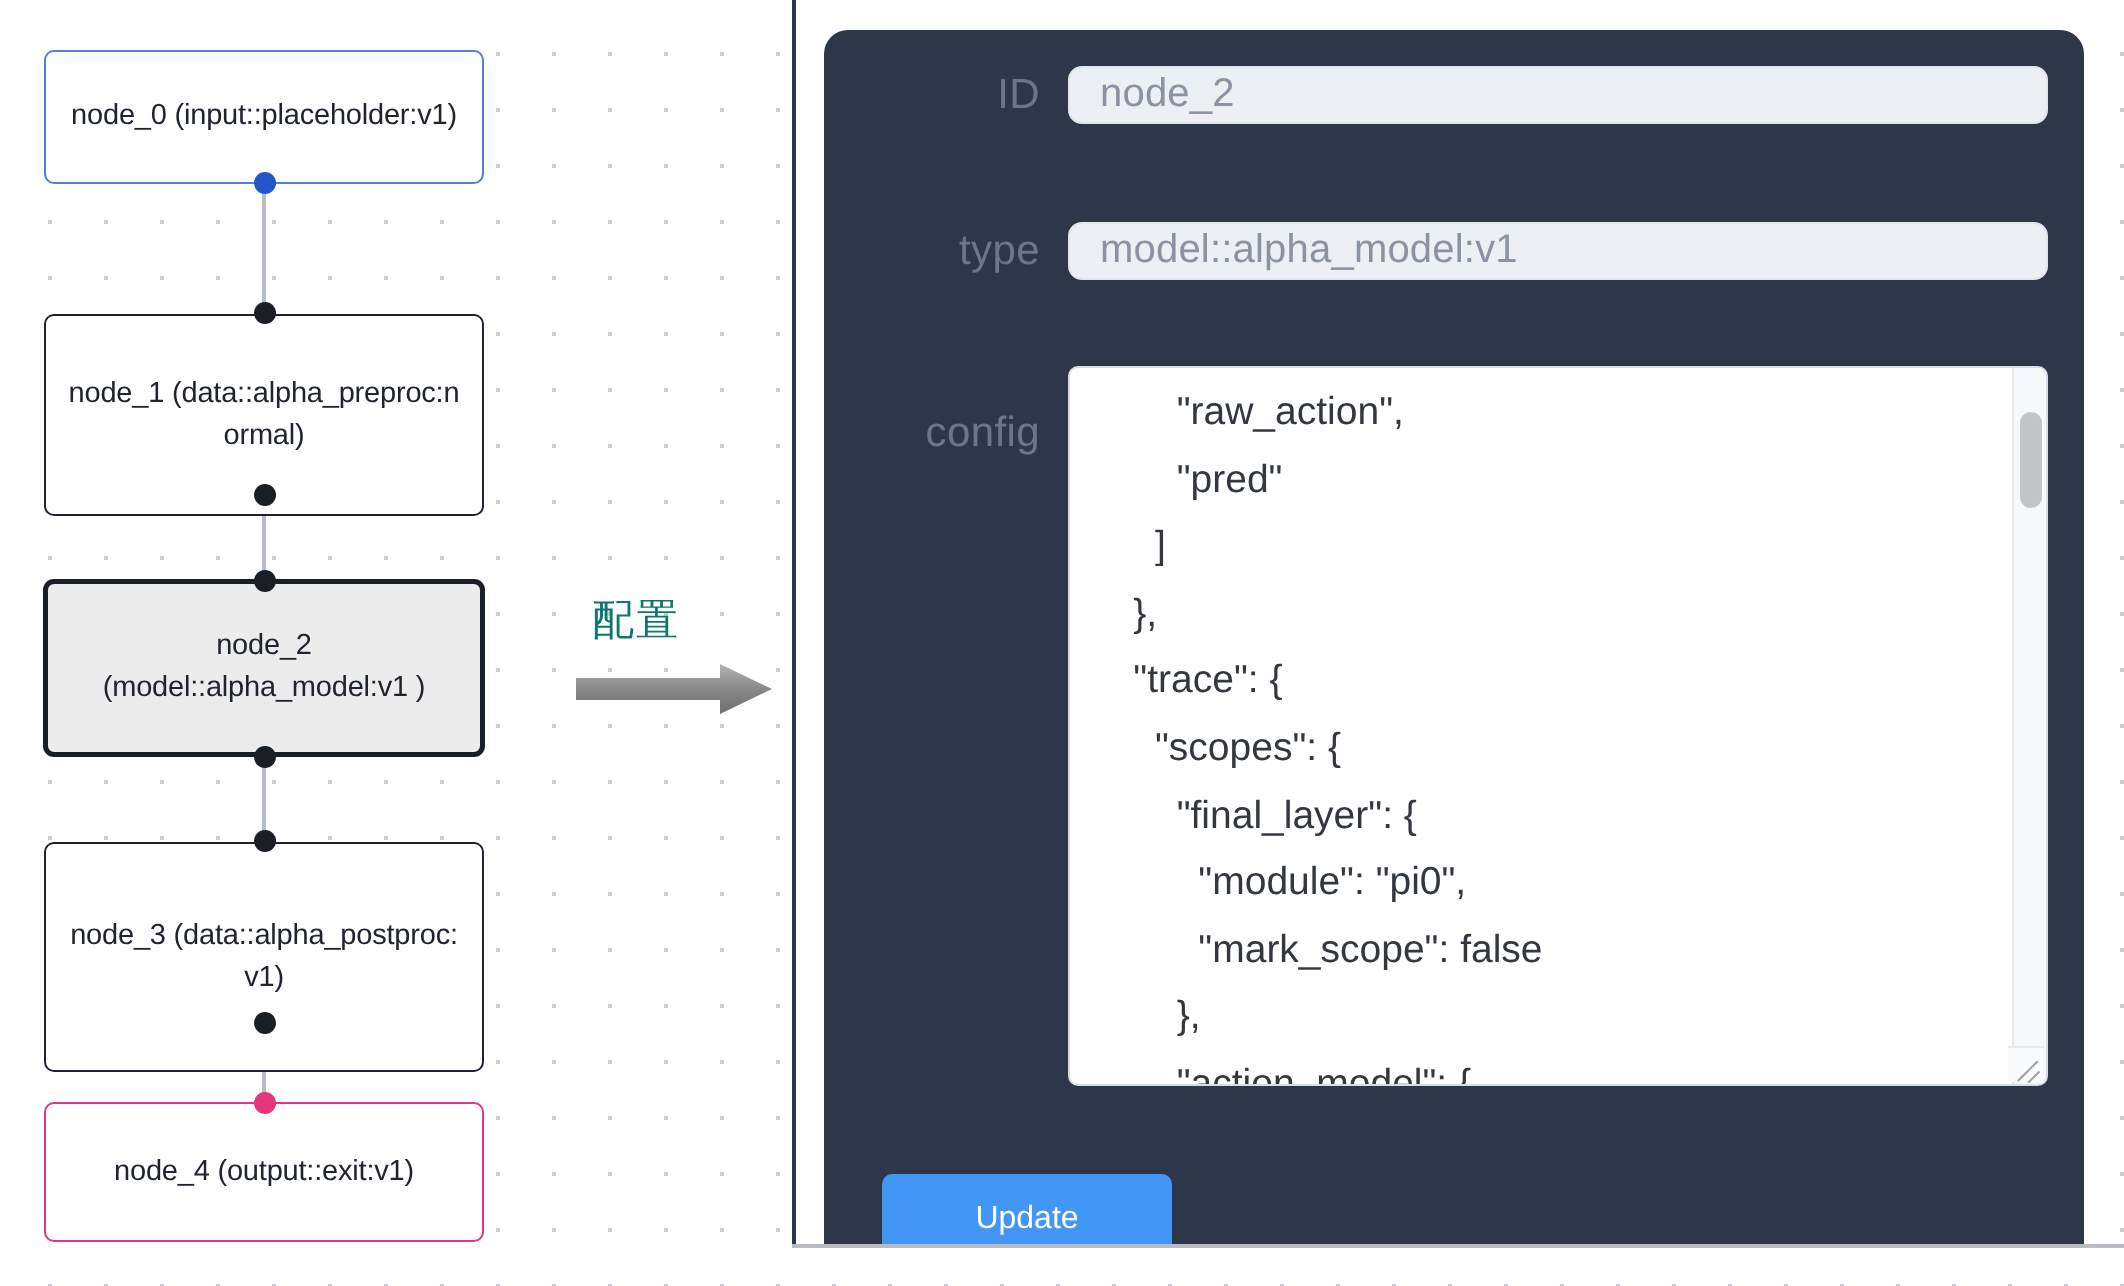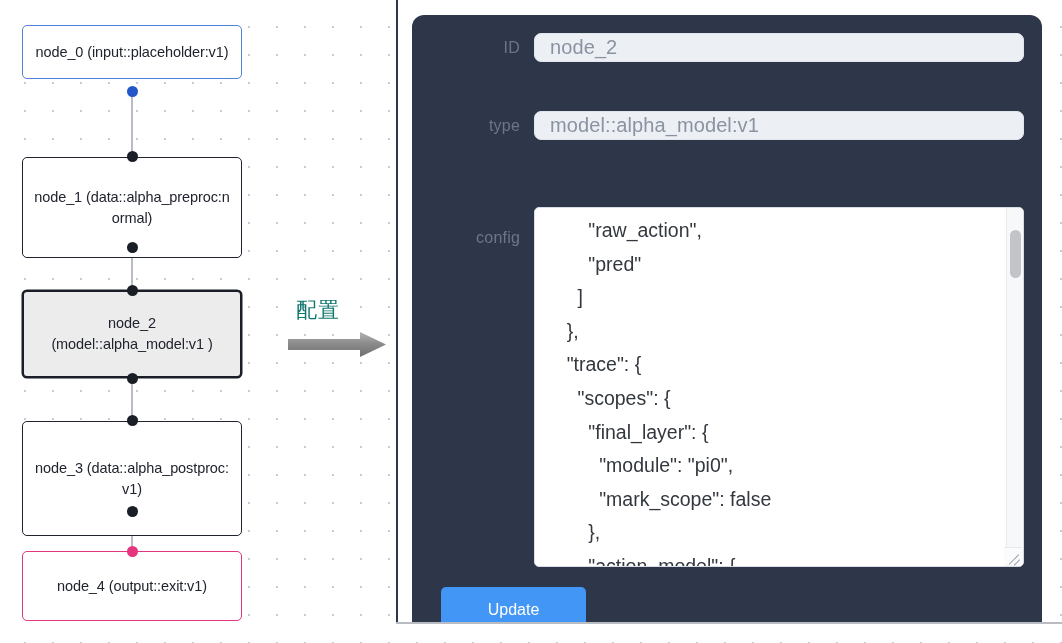--- a/index.html
+++ b/index.html
@@ -124,21 +124,21 @@
     align-items: center;
     left: 0;
     width: 100%;
   }
 
   .field-label {
     width: 122px;
     text-align: right;
     padding-right: 14px;
     color: #6d7588;
-    font-size: 16px;
+    font-size: 21px;
     letter-spacing: 0.2px;
     flex: none;
   }
 
   .field-input {
     width: 490px;
     height: 29px;
     background: #eceff4;
     border: 1px solid #e2e6ec;
     border-radius: 7px;
@@ -147,21 +147,21 @@
     padding: 0 15px;
     color: #8b93a2;
     font-size: 20px;
     letter-spacing: 0.1px;
     font-family: "Liberation Sans", sans-serif;
   }
 
   .row-id   { top: 18px; }
   .row-type { top: 96px; }
 
-  .row-config { top: 168px; align-items: flex-start; margin-top: 24px; }
+  .row-config { top: 168px; align-items: flex-start; }
   .row-config .field-label { padding-top: 22px; }
 
   .config-box {
     position: relative;
     width: 490px;
     height: 360px;
     background: #ffffff;
     border: 1px solid #d8dde5;
     border-radius: 5px;
     overflow: hidden;
@@ -261,21 +261,21 @@
 
   <div class="canvas-dots"></div>
 
   <div class="graph">
 
     <div class="edge-line" style="top:92px;height:67px;"></div>
     <div class="edge-line" style="top:248px;height:44px;"></div>
     <div class="edge-line" style="top:378px;height:45px;"></div>
     <div class="edge-line" style="top:512px;height:41px;"></div>
 
-    <div class="node n-input" style="top:25px;height:54px;">
+    <div class="node n-input" style="top:25px;height:67px;">
       <span class="node-text">node_0
 (input::placeholder:v1)</span>
     </div>
     <div class="handle h-blue" style="top:86px;"></div>
 
     <div class="node" style="top:157px;height:101px;">
       <span class="node-text">node_1
 (data::alpha_preproc:n
 ormal)</span>
     </div>

